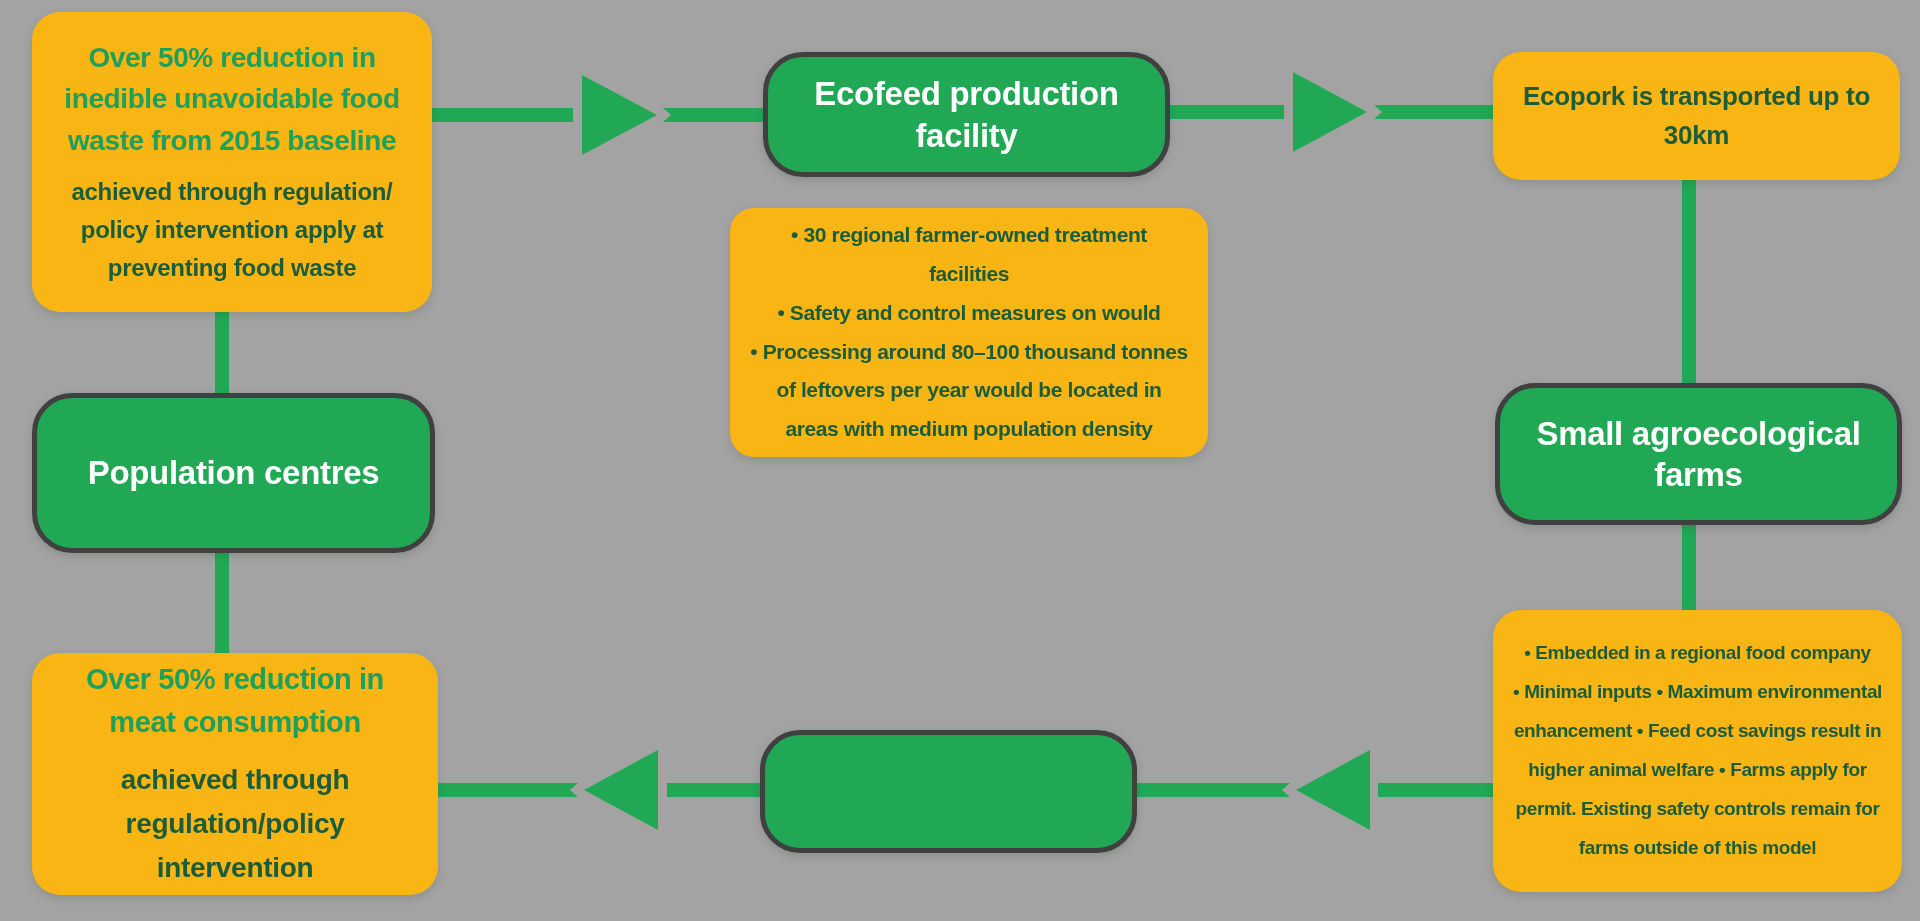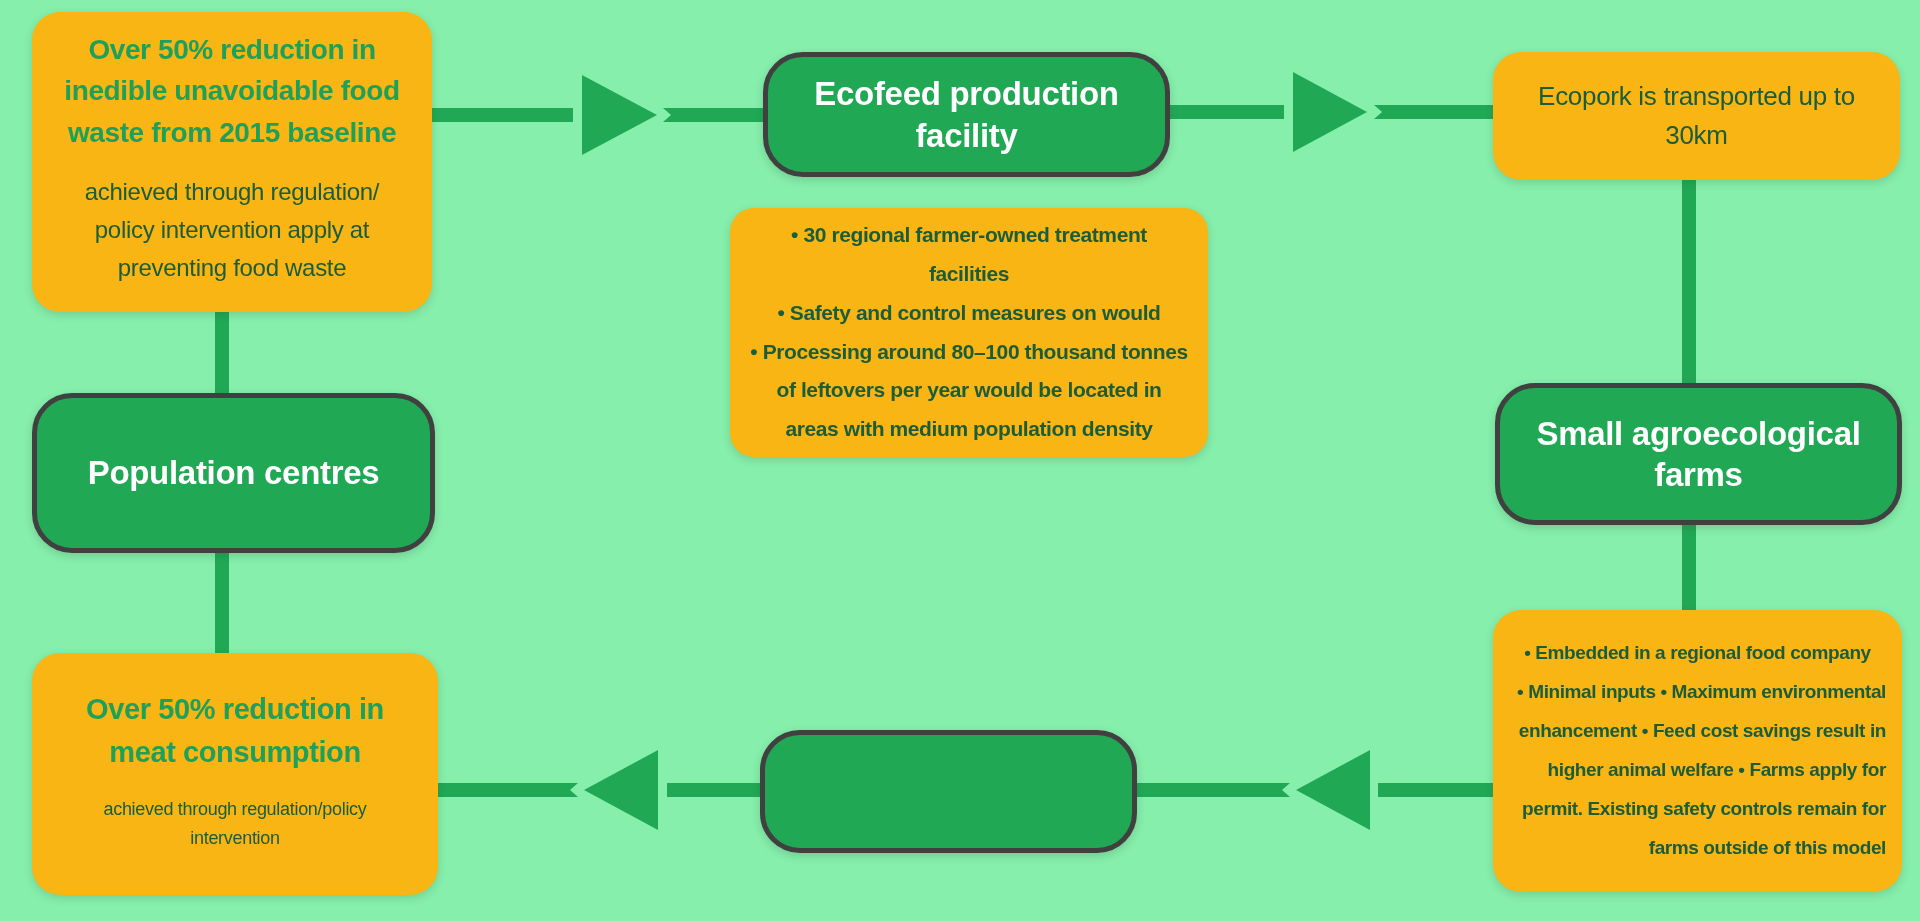--- a/index.html
+++ b/index.html
@@ -1,20 +1,20 @@
 <!DOCTYPE html>
 <html><head>
 <meta charset="utf-8">
 <style>
   html,body{margin:0;padding:0;background:#e8f3eb;}
   *{box-sizing:border-box;}
   .canvas{
     position:relative;
     width:1920px;height:921px;
-    background:#86efac;
+    background:#a3a3a3;
     font-family:"Liberation Sans","DejaVu Sans",sans-serif;
     overflow:hidden;
   }
   .connectors{position:absolute;left:0;top:0;z-index:1;}
   .connectors *{fill:#21a855;}
   .box{
     position:absolute;z-index:2;
     display:flex;flex-direction:column;justify-content:center;align-items:center;
     text-align:center;
   }
@@ -32,39 +32,39 @@
     padding:10px 20px;
   }
   .pill-label{
     color:#ffffff;font-weight:bold;font-size:33px;line-height:1.25;letter-spacing:-0.3px;
   }
   .node-heading{
     color:#1ea05a;font-weight:bold;font-size:28px;line-height:1.48;letter-spacing:-0.4px;
     margin:0 0 12px 0;
   }
   .node-body{
-    color:#1b5c39;font-weight:normal;font-size:24px;line-height:1.58;letter-spacing:-0.3px;margin:8px;
+    color:#1b5c39;font-weight:bold;font-size:24px;line-height:1.58;letter-spacing:-0.3px;margin:0;
   }
   .box-food-waste{left:32px;top:12px;width:400px;height:300px;}
   .box-ecofeed{left:763px;top:52px;width:407px;height:125px;}
   .box-transport{left:1493px;top:52px;width:407px;height:128px;}
   .box-transport .node-body{font-size:26px;line-height:1.5;}
   .box-facility-details{left:730px;top:208px;width:478px;height:249px;padding:13px 20px;border-radius:24px;}
   .box-facility-details .bullet{
     color:#1b5c39;font-weight:bold;font-size:21px;line-height:1.85;letter-spacing:-0.4px;margin:0;
   }
   .box-population{left:32px;top:393px;width:403px;height:160px;}
   .box-farms{left:1495px;top:383px;width:407px;height:142px;align-items:center;}
   .box-farm-details{left:1493px;top:610px;width:409px;height:282px;padding:14px 16px;}
   .box-farm-details .bullet{
-    color:#1b5c39;font-weight:bold;font-size:19px;line-height:2.05;letter-spacing:-0.4px;margin:0;text-align:right;
+    color:#1b5c39;font-weight:bold;font-size:19px;line-height:2.05;letter-spacing:-0.4px;margin:0;
   }
   .box-meat{left:32px;top:653px;width:406px;height:242px;}
   .box-meat .node-heading{font-size:29px;margin-bottom:14px;}
-  .box-meat .node-body{font-size:18px;}
+  .box-meat .node-body{font-size:28px;}
   .box-ecopork{left:760px;top:730px;width:377px;height:123px;}
 </style>
 </head>
 <body>
 
 <div class="canvas">
 
   <svg class="connectors" width="1920" height="921" viewBox="0 0 1920 921">
 
     <g>

